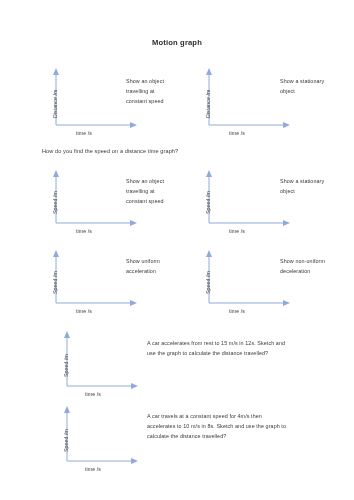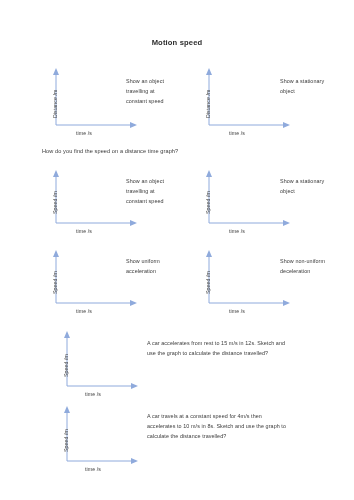--- a/index.html
+++ b/index.html
@@ -88,21 +88,21 @@
     color: #3b3b3b;
     letter-spacing: 0.08px;
     white-space: nowrap;
   }
 </style>
 </head>
 <body>
 
 <div class="page">
 
-  <div class="title">Motion speed</div>
+  <div class="title">Motion graph</div>
 
   <div class="graph" style="left:55px; top:68px;">
     <svg width="82" height="62" viewBox="0 0 82 62">
       <path class="axis-line" d="M 1 6 L 1 57 L 77 57"></path>
       <polygon class="axis-head" points="1,0 4,7 -2,7"></polygon>
       <polygon class="axis-head" points="82,57 75,60 75,54"></polygon>
     </svg>
     <div class="ylabel" style="left:-3px; top:50px;">Distance /m</div>
     <div class="xlabel" style="left:21px; top:62px;">time /s</div>
   </div>

